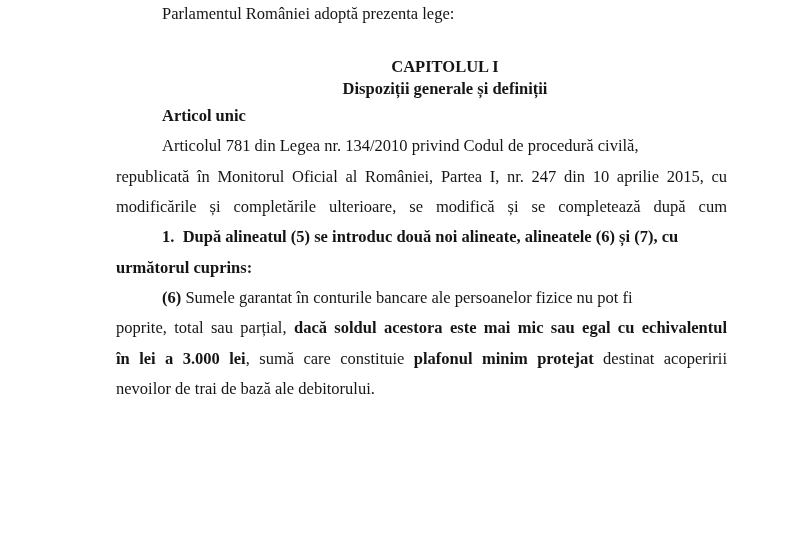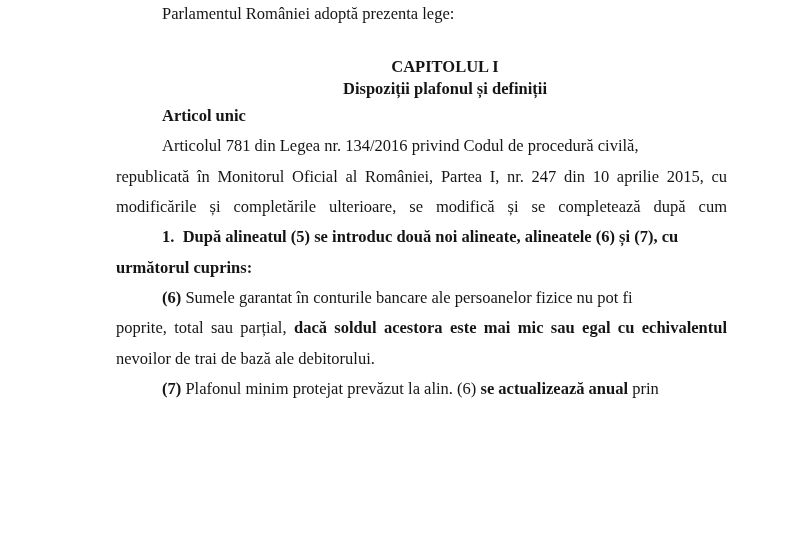--- a/index.html
+++ b/index.html
@@ -62,28 +62,28 @@
   }
 </style>
 </head>
 <body>
 
 <div class="page">
   <div class="col intro">Parlamentul României adoptă prezenta lege:</div>
 
   <div class="col chapter">
     <div>CAPITOLUL I</div>
-    <div>Dispoziții plafonul și definiții</div>
+    <div>Dispoziții generale și definiții</div>
   </div>
 
   <div class="col body-lines">
       <div class="line indent"><span class="b">Articol unic</span></div>
-      <div class="line indent"><span>Articolul 781 din Legea nr. 134/2016 privind Codul de procedură civilă,</span></div>
+      <div class="line indent"><span>Articolul 781 din Legea nr. 134/2010 privind Codul de procedură civilă,</span></div>
       <div class="line justify"><span>republicată în Monitorul Oficial al României, Partea I, nr. 247 din 10 aprilie 2015, cu</span></div>
       <div class="line justify"><span>modificările și completările ulterioare, se modifică și se completează după cum</span></div>
       <div class="line indent"><span class="b">1.&nbsp; După alineatul (5) se introduc două noi alineate, alineatele (6) și (7), cu</span></div>
       <div class="line"><span class="b">următorul cuprins:</span></div>
       <div class="line indent"><span class="b">(6)</span><span> Sumele garantat în conturile bancare ale persoanelor fizice nu pot fi</span></div>
       <div class="line justify"><span>poprite, total sau parțial, </span><span class="b">dacă soldul acestora este mai mic sau egal cu echivalentul</span></div>
+      <div class="line justify"><span class="b">în lei a 3.000 lei</span><span>, sumă care constituie </span><span class="b">plafonul minim protejat</span><span> destinat acoperirii</span></div>
       <div class="line"><span>nevoilor de trai de bază ale debitorului.</span></div>
-      <div class="line indent"><span class="b">(7)</span><span> Plafonul minim protejat prevăzut la alin. (6) </span><span class="b">se actualizează anual</span><span> prin</span></div>
     </div>
 </div>
 
 </body></html>

